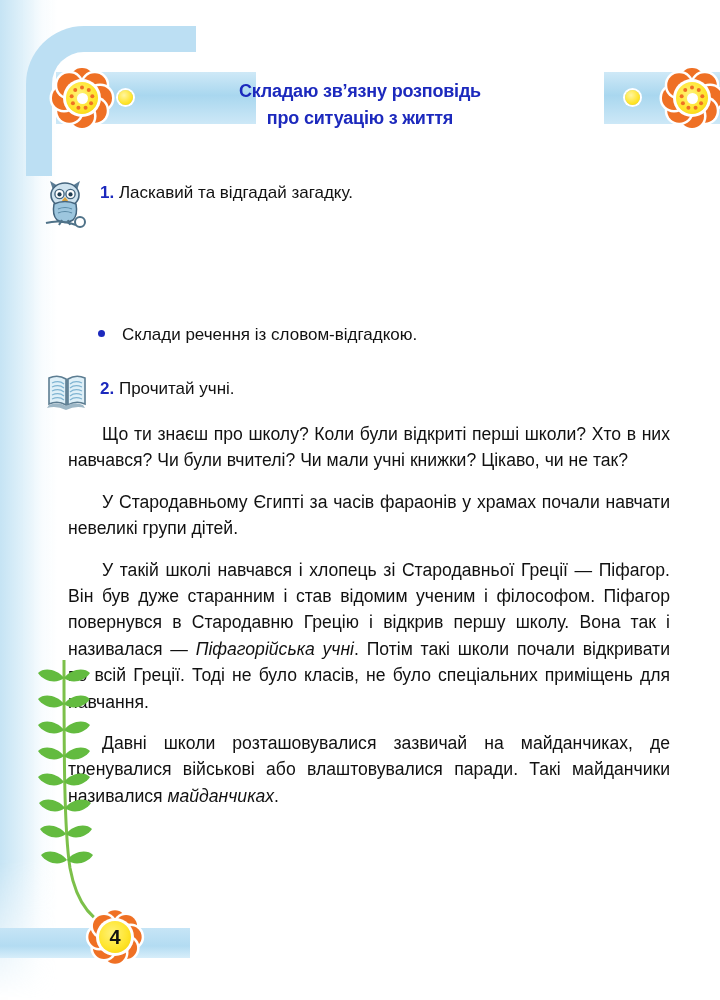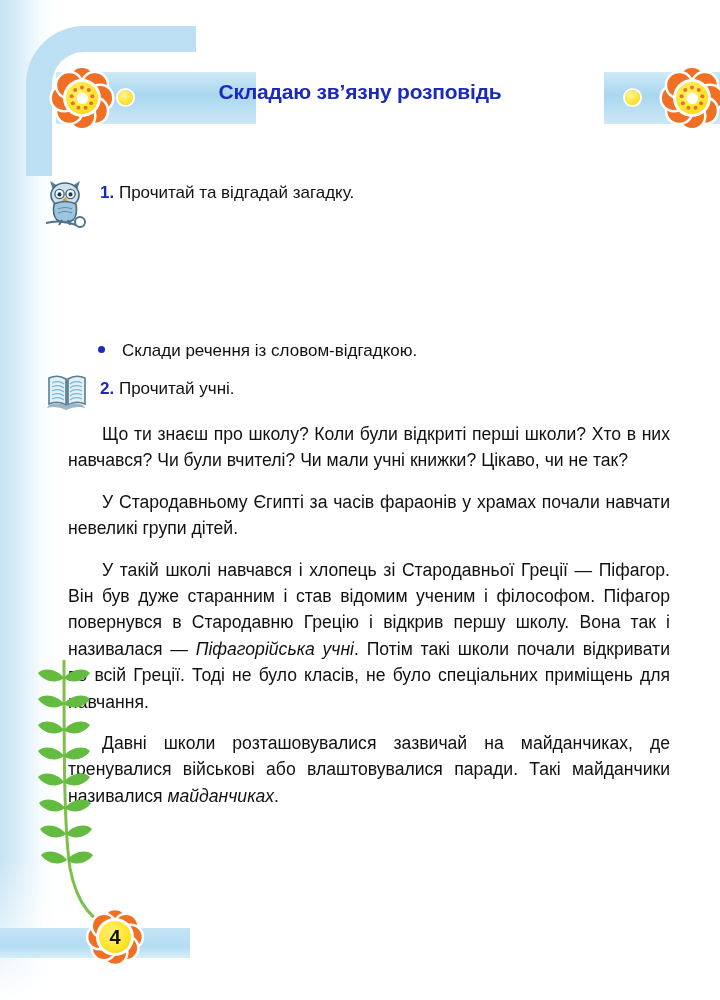--- a/index.html
+++ b/index.html
@@ -152,21 +152,21 @@
 
   
   .heading {
     position: absolute;
     left: 150px;
     top: 78px;
     width: 420px;
     text-align: center;
     color: #1c29bd;
     font-weight: bold;
-    font-size: 21px;
+    font-size: 18px;
     line-height: 27px;
     letter-spacing: -0.2px;
   }
   .subheading {
     position: absolute;
     left: 150px;
     top: 138px;
     width: 420px;
     text-align: center;
     color: #111111;
@@ -196,21 +196,21 @@
     top: 212px;
     font-size: 18px;
     line-height: 29px;
     color: #111111;
     white-space: pre-line;
   }
 
   .bullet-line {
     position: absolute;
     left: 98px;
-    top: 340px;
+    top: 324px;
     font-size: 17px;
     line-height: 22px;
     color: #111111;
   }
   .bullet-dot {
     display: inline-block;
     width: 7px;
     height: 7px;
     border-radius: 50%;
     background: #1c29bd;
@@ -337,20 +337,21 @@
       <div class="dot" style="transform: translate(3.59121px, 9.86677px);"></div>
       <div class="dot" style="transform: translate(-3.59121px, 9.86677px);"></div>
       <div class="dot" style="transform: translate(-9.09327px, 5.25px);"></div>
       <div class="dot" style="transform: translate(-10.3405px, -1.82331px);"></div>
       <div class="dot" style="transform: translate(-6.74927px, -8.04347px);"></div>
     </div>
   <div class="small-dot" style="left:625px; top:90px;"></div>
 
   <div class="heading">
     <div>Складаю зв’язну розповідь</div>
+    <div>про ситуацію з життя</div>
   </div>
 
   <div class="icon-owl">
     <svg viewBox="0 0 46 52" width="46" height="52" aria-hidden="true">
       <g>
         <path d="M9 12 L6 3 L14 8 Z" fill="#5b7d96"></path>
         <path d="M33 12 L36 3 L28 8 Z" fill="#5b7d96"></path>
         <ellipse cx="21" cy="17" rx="14" ry="12" fill="#cfe3ef" stroke="#44657e" stroke-width="1.6"></ellipse>
         <circle cx="15.5" cy="16" r="4.6" fill="#ffffff" stroke="#44657e" stroke-width="1.4"></circle>
         <circle cx="26.5" cy="16" r="4.6" fill="#ffffff" stroke="#44657e" stroke-width="1.4"></circle>
@@ -363,21 +364,21 @@
         <path d="M2 45 q14 -4 30 2" stroke="#4f7288" stroke-width="2" fill="none"></path>
         <circle cx="36" cy="44" r="5" fill="none" stroke="#4f7288" stroke-width="2"></circle>
         <path d="M18 42 l-3 5" stroke="#4f7288" stroke-width="2"></path>
         <path d="M24 42 l2 5" stroke="#4f7288" stroke-width="2"></path>
       </g>
     </svg>
   </div>
 
   <div class="ex-head" style="left:100px; top:182px;">
     <span class="ex-num">1.</span>
-    <span class="ex-text">Прочитай та відгадай загадку.</span>
+    <span class="ex-text">Ласкавий та відгадай загадку.</span>
   </div>
 
 
   <div class="bullet-line">
     <span class="bullet-dot"></span><span>Склади речення із словом-відгадкою.</span>
   </div>
 
   <div class="icon-book">
     <svg viewBox="0 0 46 38" width="46" height="38" aria-hidden="true">
       <path d="M5 6 q9 -4 17 1 v26 q-8 -5 -17 -1 Z" fill="#dff0f8" stroke="#5c7d92" stroke-width="1.6"></path>

